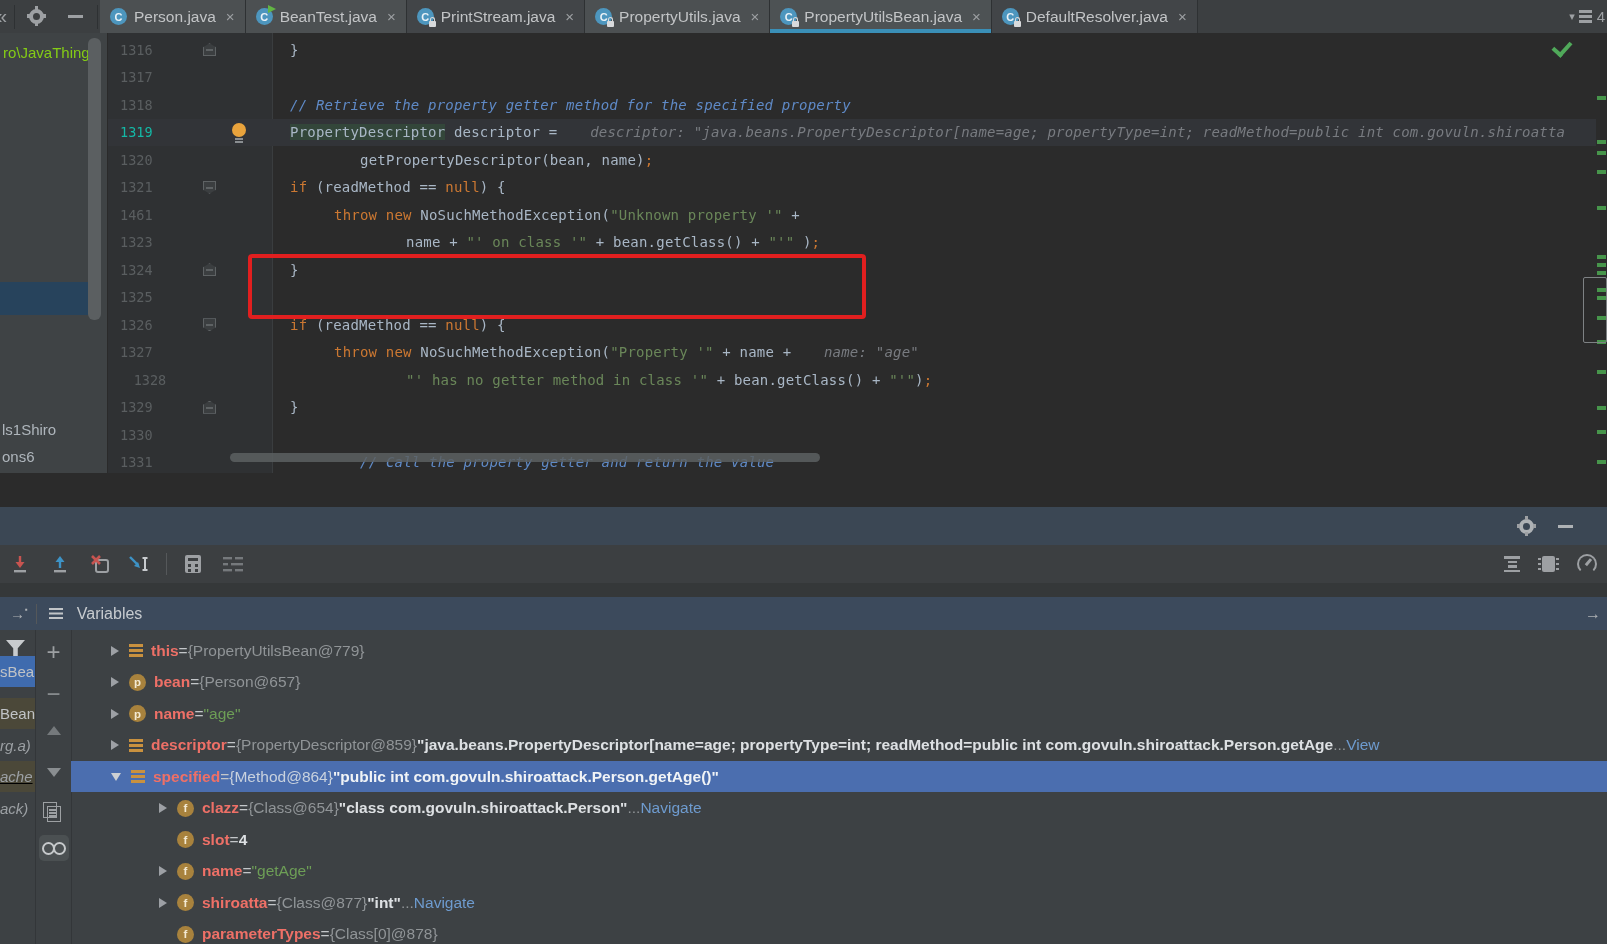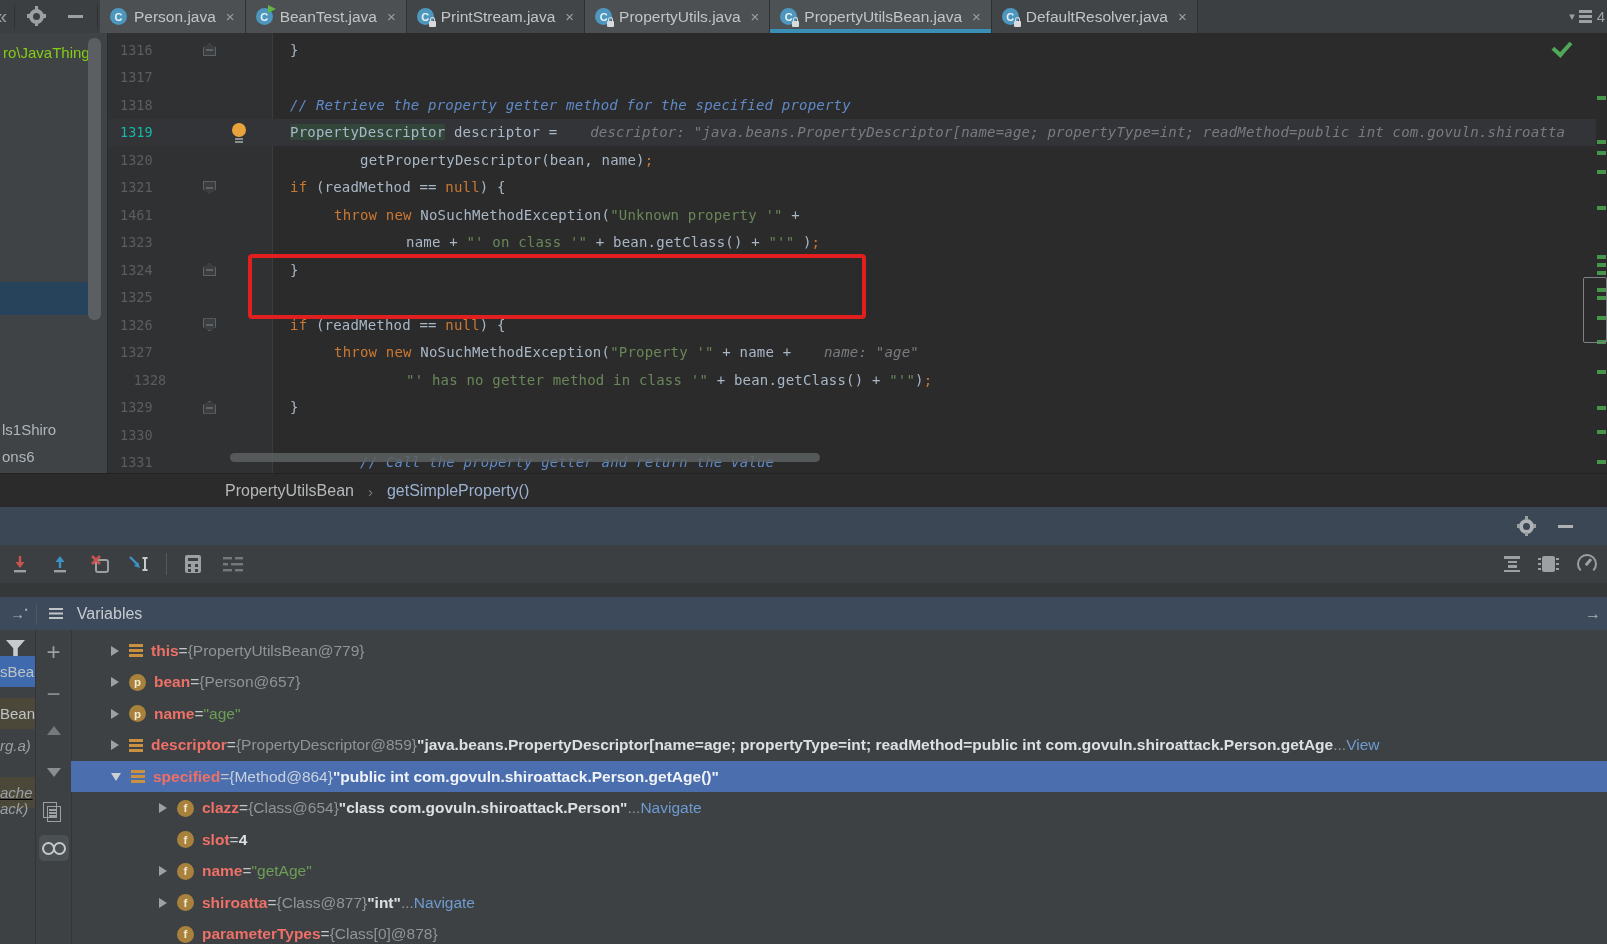--- a/index.html
+++ b/index.html
@@ -305,25 +305,20 @@
         <span class="smark" style="top: 307px;"></span>
         <span class="smark" style="top: 337px;"></span>
         <span class="smark" style="top: 373px;"></span>
         <span class="smark" style="top: 397px;"></span>
         <span class="smark" style="top: 427px;"></span>
       </div>
     <div id="green-check"></div>
     <div id="vthumb"></div>
   </div>
 
-  <div id="breadcrumb">
-    <span class="bc1">PropertyUtilsBean</span>
-    <span class="bc-sep">›</span>
-    <span class="bc2">getSimpleProperty()</span>
-  </div>
 
   <div id="debug-header">
     <span class="gear" style="border-color:#AEB2B5;"></span>
     <span class="minimize" style="background:#AEB2B5;margin-right:34px;"></span>
   </div>
 
   <div id="debug-toolbar">
     <span class="dt-icon">
       <svg width="20" height="20" viewBox="0 0 20 20">
           <path d="M10 2v7" stroke="#C75450" stroke-width="2.4"></path>
@@ -404,21 +399,21 @@
     <div id="frames-remnant">
         <div class="fr-row fr-blue" style="top: 26px;">
           <span>sBea</span>
         </div>
         <div class="fr-row fr-olive" style="top: 68px;">
           <span>Bean</span>
         </div>
         <div class="fr-row it" style="top: 99.5px;">
           <span>rg.a)</span>
         </div>
-        <div class="fr-row it fr-olive" style="top: 147px; text-decoration: underline;">
+        <div class="fr-row it fr-olive" style="top: 131px; text-decoration: underline;">
           <span>ache</span>
         </div>
         <div class="fr-row it" style="top: 162.5px;">
           <span>ack)</span>
         </div>
       </div>
     <div class="wc plus" style="top:8px;">+</div>
     <div class="wc minus" style="top:50px;">−</div>
     <div class="wc" style="top:96px;">
         <span class="tri-up"></span>

